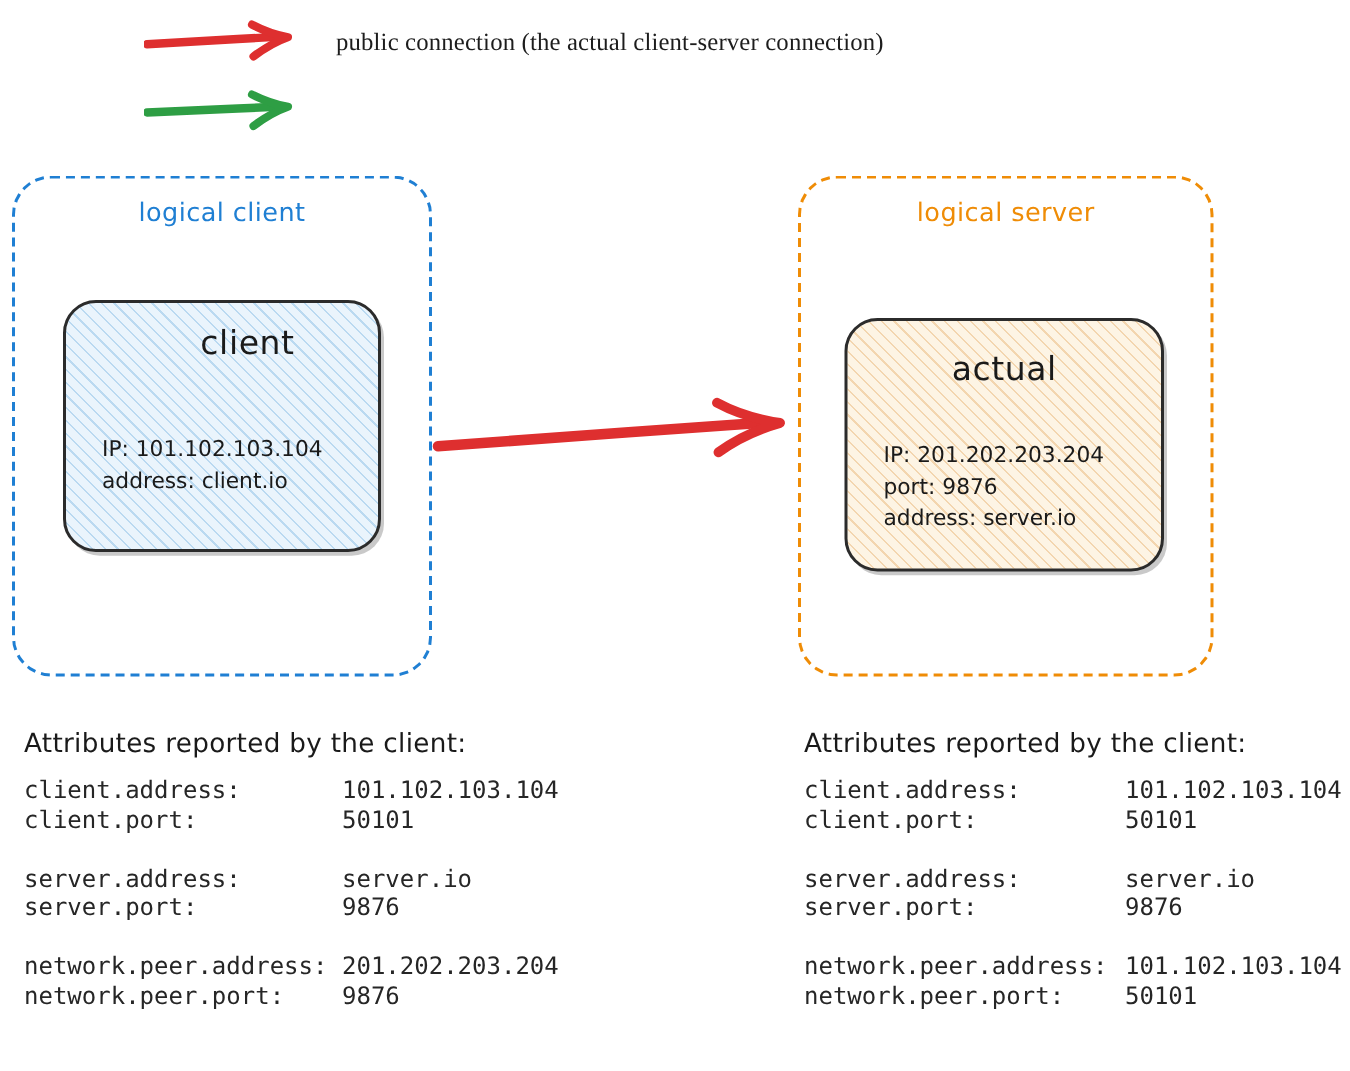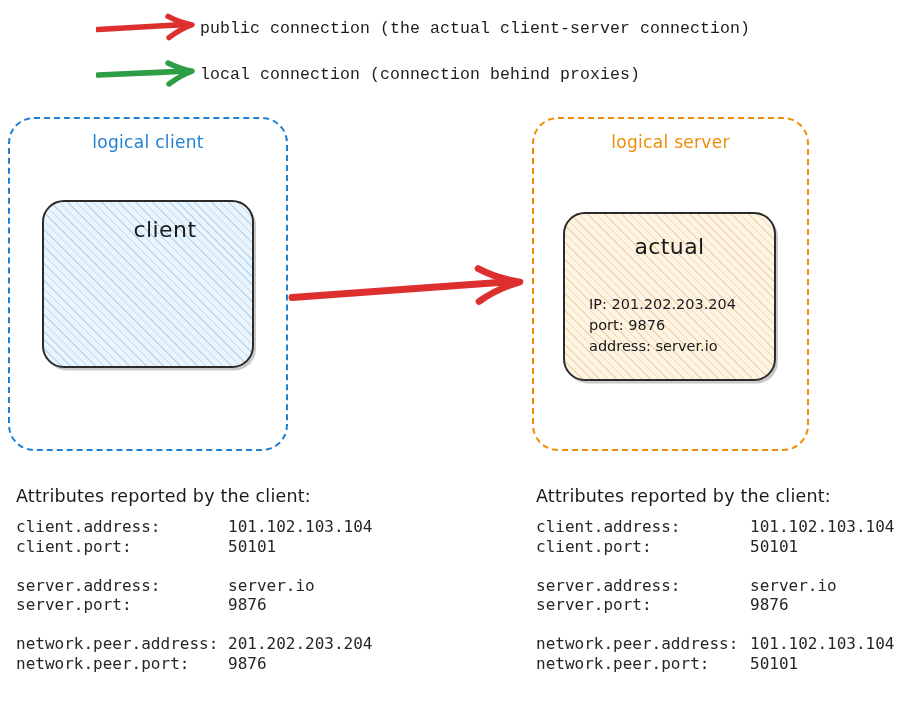--- a/index.html
+++ b/index.html
@@ -33,21 +33,22 @@
   }
   .legend-row-1 { left: 96px; top: 13px; }
   .legend-row-2 { left: 96px; top: 59px; }
 
   .legend-arrow {
     width: 104px;
     height: 30px;
     flex: 0 0 104px;
   }
   .legend-label {
-    font-family: Liberation Mono, monospace;
+    margin-left: 24px;
+    font-family: Liberation Serif, serif;
     font-size: 16.5px;
     letter-spacing: 0.1px;
     color: #1d1d1d;
     white-space: nowrap;
   }
 
   
   .logical-box {
     position: absolute;
     border-style: dashed;
@@ -192,29 +193,32 @@
       <path d="M72,3.4 C80,7.6 88,10.4 96,11.8 C88,14.6 80,19.4 73,24.6" stroke="#de2f2f" stroke-width="5.4" fill="none" stroke-linecap="round" stroke-linejoin="round"></path>
     </svg>
     <span class="legend-label">public connection (the actual client-server connection)</span>
   </div>
 
   <div class="legend-row legend-row-2">
     <svg class="legend-arrow" viewBox="0 0 104 30">
       <path d="M2,16.0 C22,15.2 58,13.6 88,12.2" stroke="#2e9e44" stroke-width="5.6" fill="none" stroke-linecap="round"></path>
       <path d="M72,4.0 C80,8.0 88,10.8 96,12.2 C88,15.0 80,19.8 73,25.0" stroke="#2e9e44" stroke-width="5.4" fill="none" stroke-linecap="round" stroke-linejoin="round"></path>
     </svg>
-    <span class="legend-label">local connection (connection behind proxies)</span>
   </div>
 
   <div class="logical-box client">
     <div class="logical-title">logical client</div>
   </div>
 
   <div class="node client-node">
     <div class="node-title">client</div>
+    <div class="node-lines">
+      <div>IP: 101.102.103.104</div>
+      <div>address: client.io</div>
+    </div>
   </div>
 
   <div class="logical-box server">
     <div class="logical-title">logical server</div>
   </div>
 
   <div class="node server-node">
     <div class="node-title">actual</div>
     <div class="node-lines">
       <div>IP: 201.202.203.204</div>

